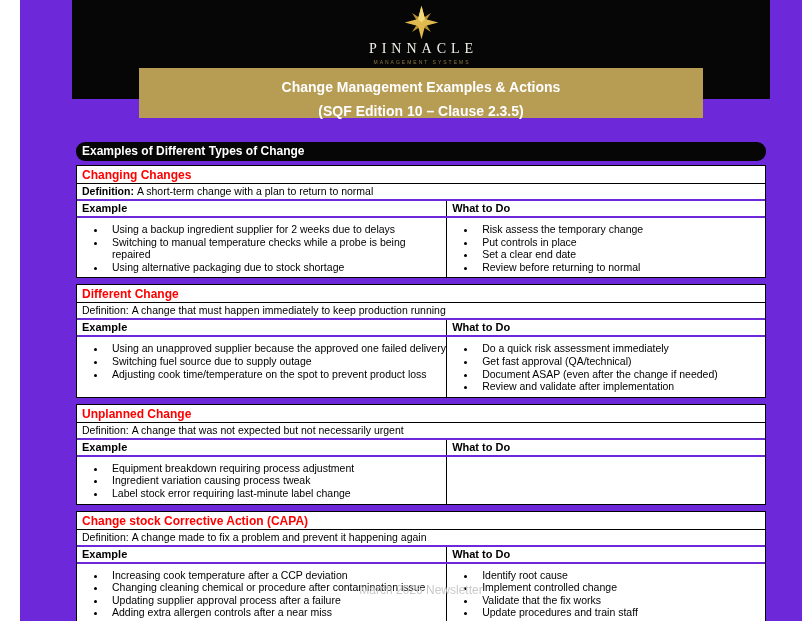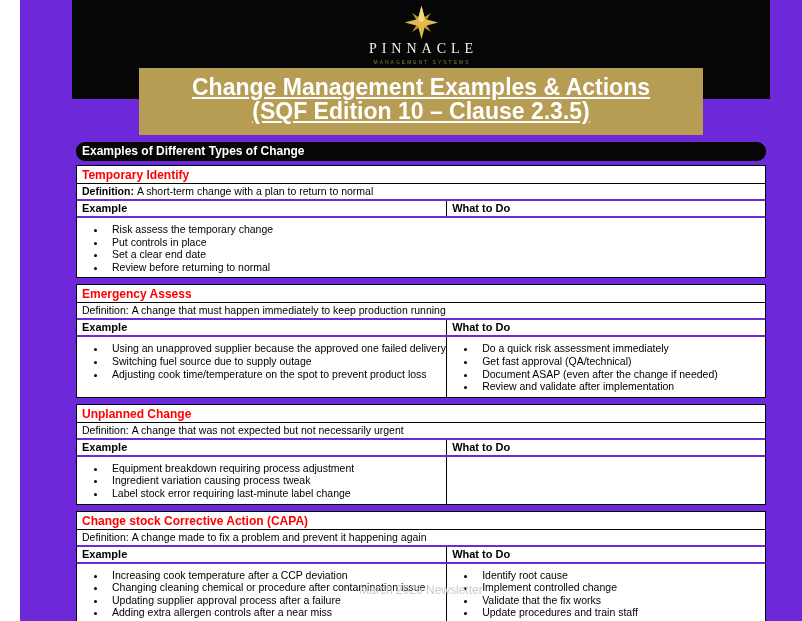--- a/index.html
+++ b/index.html
@@ -16,23 +16,23 @@
   .logo { position:absolute; left:0; right:0; top:5px; text-align:center; }
   .logo svg { width:35px; height:35px; display:block; margin:0 auto; }
   .logo-name {
     color:#f4f1ea; font-family:"Liberation Serif", serif; font-size:14px;
     letter-spacing:5px; margin-top:1px; text-indent:5px;
   }
   .logo-tagline {
     color:#8d7a3f; font-size:5px; letter-spacing:2px; margin-top:2px; text-indent:2px;
   }
   .banner {
-    position:absolute; left:119px; top:68px; width:564px; height:67px;
+    position:absolute; left:119px; top:68px; width:564px; height:50px;
     background:var(--gold,#b79c53); color:#ffffff; text-align:center;
-    font-weight:bold; font-size:23px; padding-top:7px; line-height:24px;text-decoration:underline;
+    font-weight:bold; font-size:14px; padding-top:7px; line-height:24px;
   }
   
   .content { position:absolute; left:56px; top:142px; width:690px; }
   .table-title {
     background:var(--black,#060606); color:#ffffff; font-weight:bold;
     font-size:12px; height:19px; line-height:19px; padding-left:6px;
     margin-bottom:4px;
     border-radius:9px;
   }
   .section { border:1px solid #000; margin-bottom:6px; background:#fff; }
@@ -75,40 +75,47 @@
 
   <div class="banner">
     <div>Change Management Examples &amp; Actions</div>
     <div>(SQF Edition 10 – Clause 2.3.5)</div>
   </div>
 
   <div class="content">
     <div class="table-title">Examples of Different Types of Change</div>
     <div id="sections">
   <div class="section">
-    <div class="sec-title">Temporary Identify</div>
+    <div class="sec-title">Changing Changes</div>
     <div class="sec-def"><span class="def-label bold">Definition:</span><span class="def-text">A short-term change with a plan to return to normal</span></div>
     <div class="sec-cols header-row">
       <div class="col-left col-head">Example</div>
       <div class="col-right col-head">What to Do</div>
     </div>
     <div class="sec-cols body-row">
+      <div class="col-left">
+        <ul class="ex-list">
+                <li>Using a backup ingredient supplier for 2 weeks due to delays</li>
+                <li>Switching to manual temperature checks while a probe is being repaired</li>
+                <li>Using alternative packaging due to stock shortage</li>
+              </ul>
+      </div>
       <div class="col-right">
         <ul class="act-list">
                 <li>Risk assess the temporary change</li>
                 <li>Put controls in place</li>
                 <li>Set a clear end date</li>
                 <li>Review before returning to normal</li>
               </ul>
       </div>
     </div>
   </div>
 
   <div class="section">
-    <div class="sec-title">Emergency Assess</div>
+    <div class="sec-title">Different Change</div>
     <div class="sec-def"><span class="def-label">Definition:</span><span class="def-text">A change that must happen immediately to keep production running</span></div>
     <div class="sec-cols header-row">
       <div class="col-left col-head">Example</div>
       <div class="col-right col-head">What to Do</div>
     </div>
     <div class="sec-cols body-row">
       <div class="col-left">
         <ul class="ex-list">
                 <li>Using an unapproved supplier because the approved one failed delivery</li>
                 <li>Switching fuel source due to supply outage</li>

